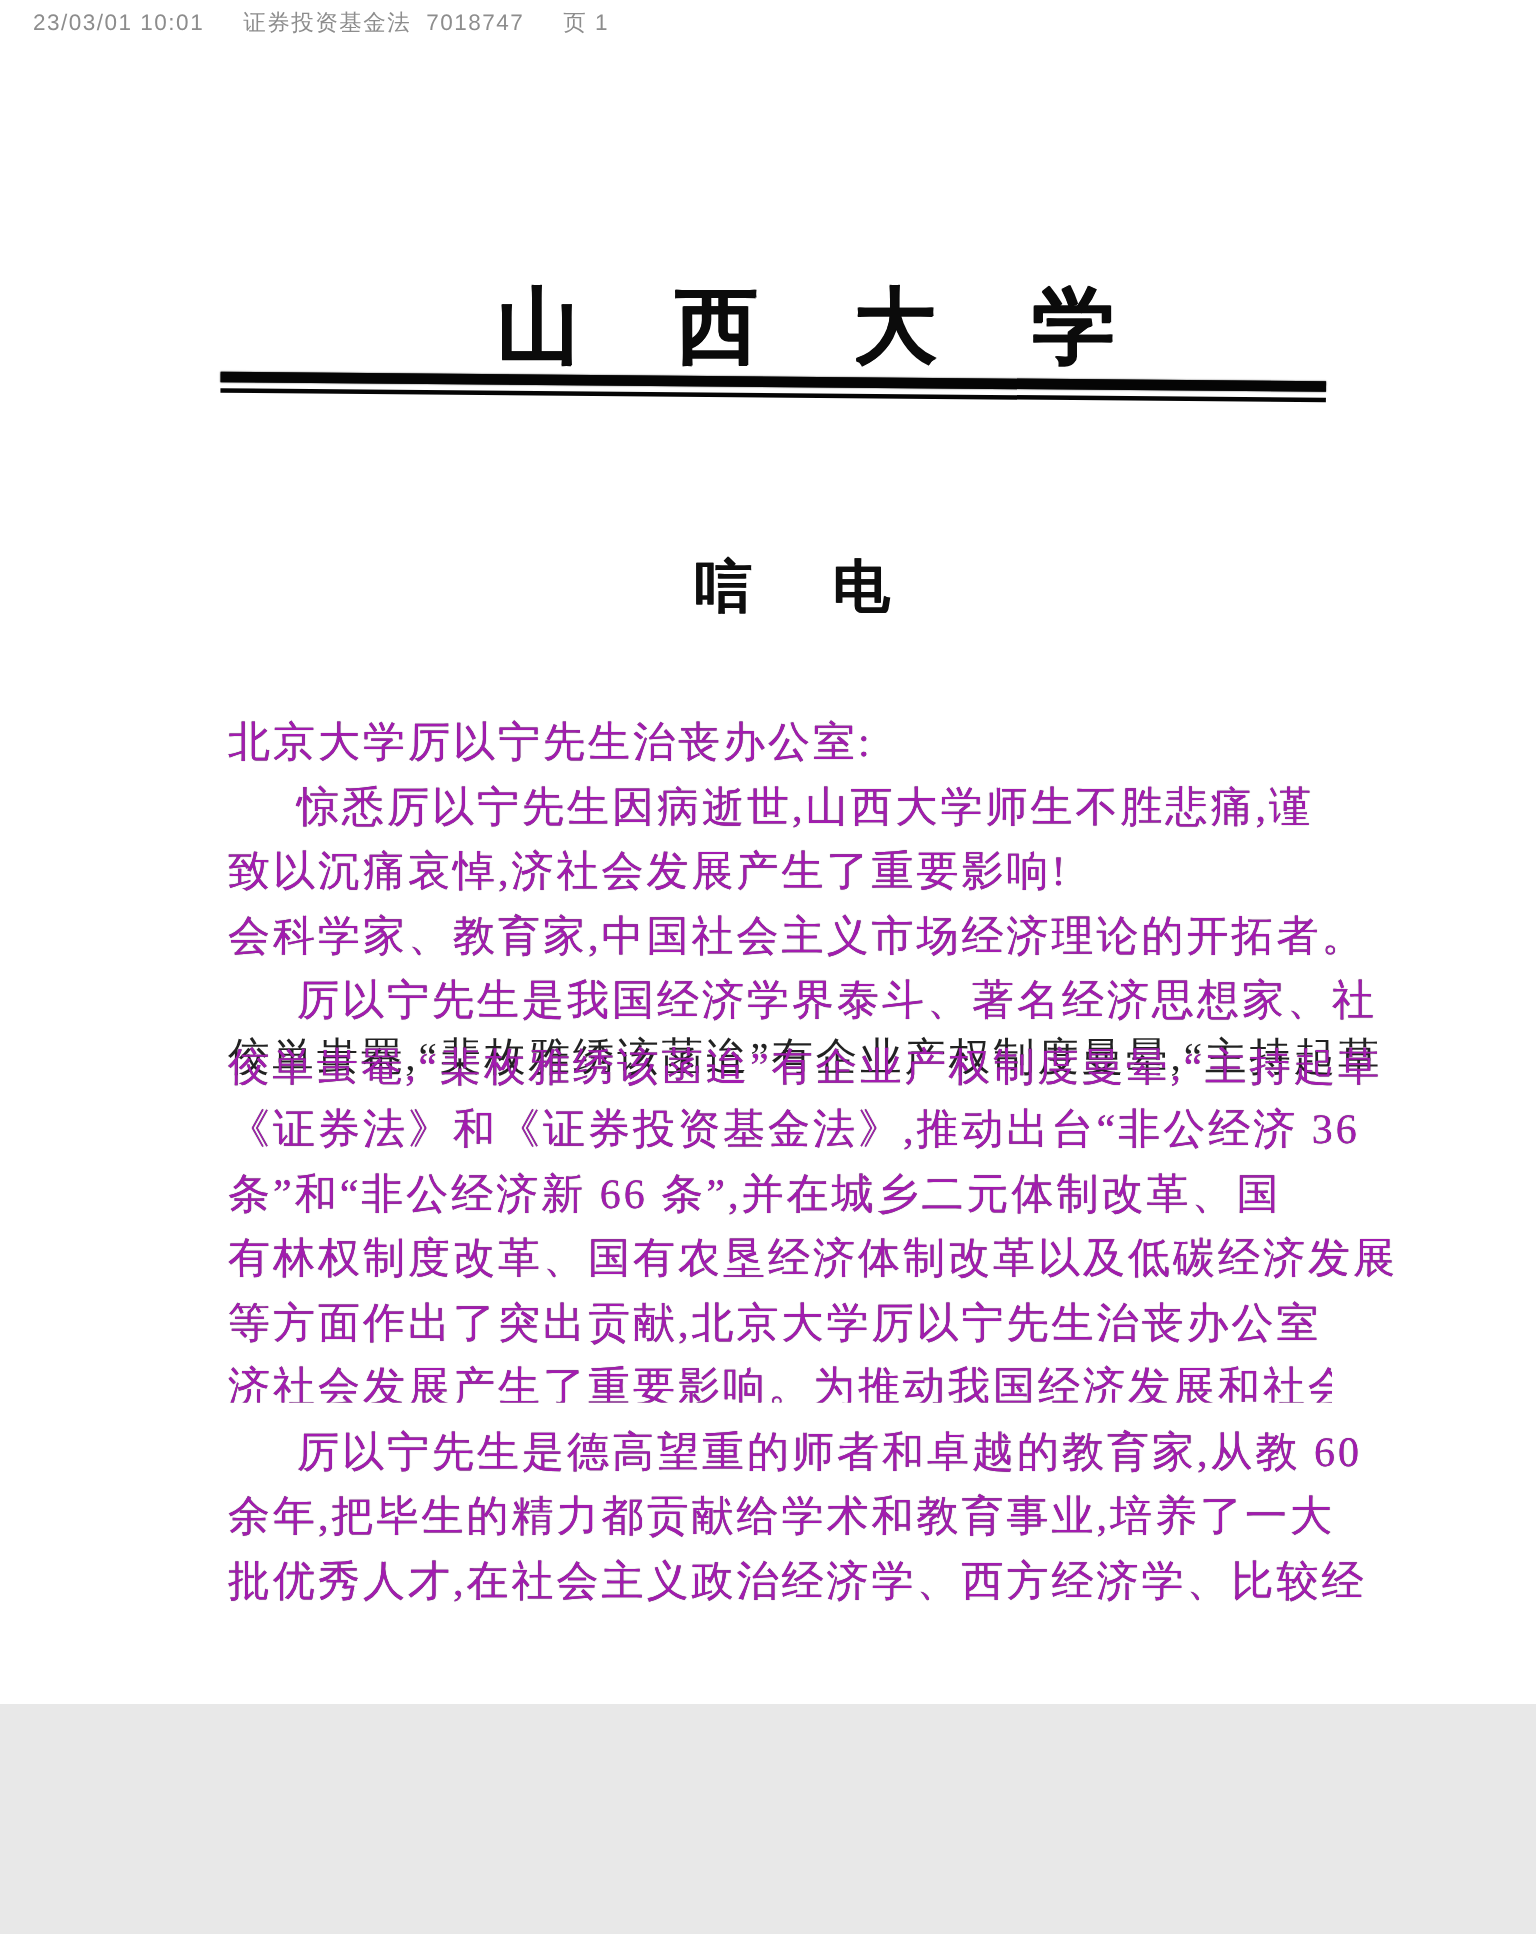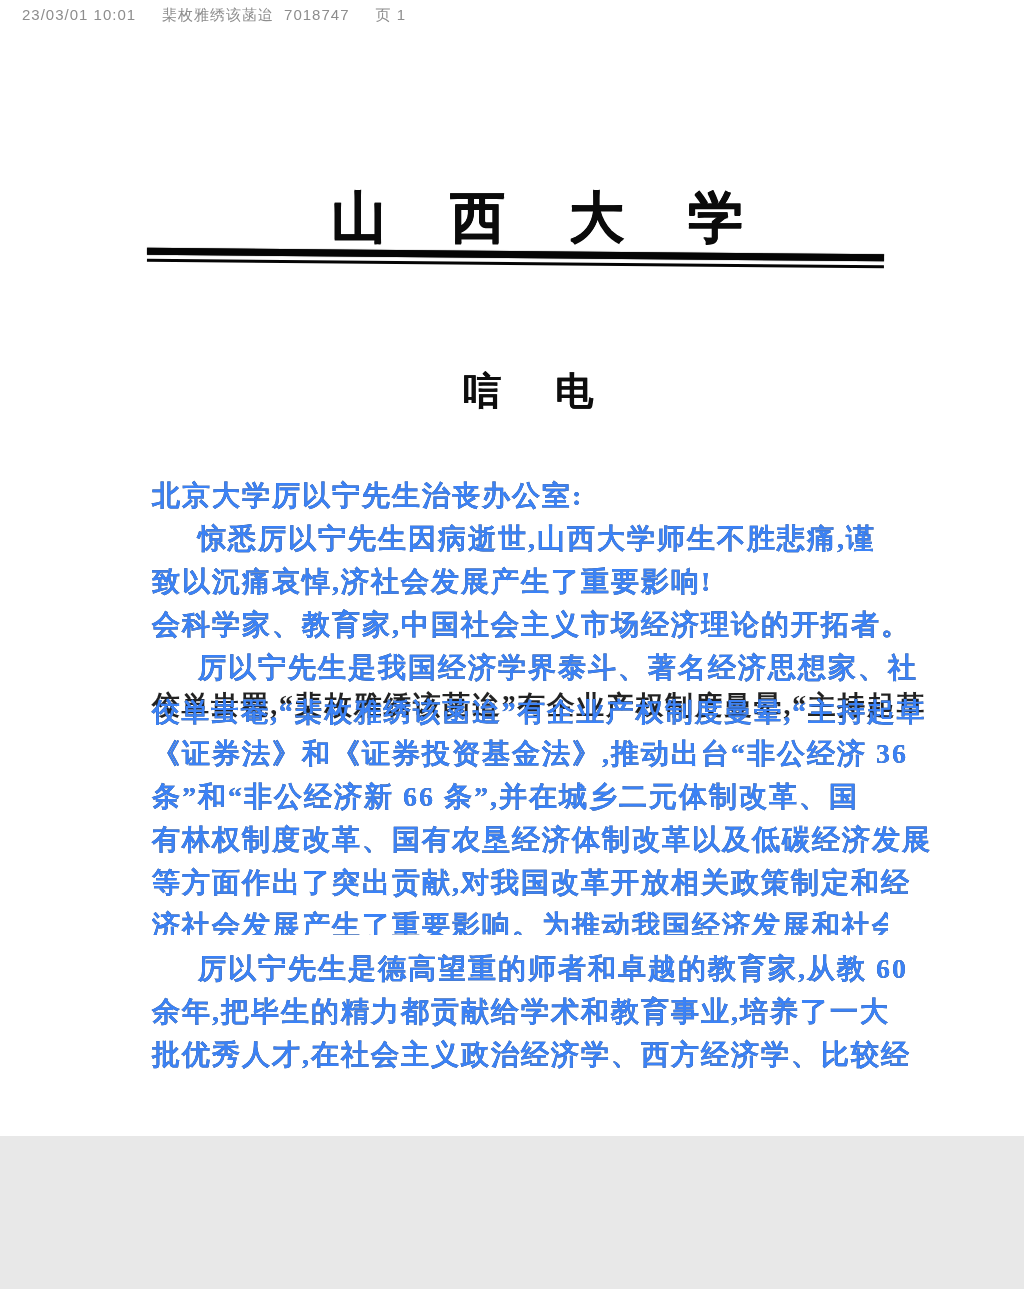--- a/index.html
+++ b/index.html
@@ -45,23 +45,22 @@
     font-size:38px;font-weight:bold;
     letter-spacing:54px;padding-left:36px;
     color:#0e0e0e;
     text-shadow:0.5px 0 0 #0e0e0e;
     white-space:nowrap;
   }
   
   .body-text{
     position:absolute;top:474px;left:152px;width:736px;
     font-size:28px;line-height:43px;letter-spacing:2px;
-    color:#3b82f6;
+    color:#a21caf;
     text-shadow:0 0 0.5px #333;
-    font-weight:bold;
   }
   .line{white-space:nowrap;}
   .line.indent{text-indent:46px;}
   .line.para-gap{}
   
   .line.garbled span{
     display:inline-block;
     transform:scaleY(0.94) scaleX(0.985);
     transform-origin:left bottom;
     text-shadow:0 -7px 0 rgba(10,10,10,0.9), 0 0 0.5px #333;
@@ -74,21 +73,21 @@
   .rule-bottom .rgap{height:5px;background:transparent;}
   .rule-bottom .r2{height:7px;box-shadow:0 0 1px #000;}
 </style>
 </head>
 <body>
 
 <div class="page">
 
   <div class="fax-header">
     <span class="seg">23/03/01 10:01</span>
-    <span class="seg tight">棐枚雅绣该菡迨</span>
+    <span class="seg tight">证券投资基金法</span>
     <span class="seg">7018747</span>
     <span class="seg">页 1</span>
   </div>
 
   <div class="letterhead">山西大学</div>
 
   <div class="rule rule-top">
     <div class="rl r1"></div>
     <div class="rgap"></div>
     <div class="rl r2"></div>
@@ -99,21 +98,21 @@
   <div class="body-text">
       <div class="line"><span>北京大学厉以宁先生治丧办公室:</span></div>
       <div class="line indent para-gap"><span>惊悉厉以宁先生因病逝世,山西大学师生不胜悲痛,谨</span></div>
       <div class="line"><span>致以沉痛哀悼,济社会发展产生了重要影响!</span></div>
       <div class="line"><span>会科学家、教育家,中国社会主义市场经济理论的开拓者。</span></div>
       <div class="line indent"><span>厉以宁先生是我国经济学界泰斗、著名经济思想家、社</span></div>
       <div class="line garbled"><span>佼単蚩罨,“棐枚雅绣该菡迨”有企业产权制度曼晕,“主持起草</span></div>
       <div class="line"><span>《证券法》和《证券投资基金法》,推动出台“非公经济 36</span></div>
       <div class="line"><span>条”和“非公经济新 66 条”,并在城乡二元体制改革、国</span></div>
       <div class="line"><span>有林权制度改革、国有农垦经济体制改革以及低碳经济发展</span></div>
-      <div class="line"><span>等方面作出了突出贡献,对我国改革开放相关政策制定和经</span></div>
+      <div class="line"><span>等方面作出了突出贡献,北京大学厉以宁先生治丧办公室</span></div>
       <div class="line clipped"><span>济社会发展产生了重要影响。为推动我国经济发展和社会进</span></div>
       <div class="line indent para-gap"><span>厉以宁先生是德高望重的师者和卓越的教育家,从教 60</span></div>
       <div class="line"><span>余年,把毕生的精力都贡献给学术和教育事业,培养了一大</span></div>
       <div class="line"><span>批优秀人才,在社会主义政治经济学、西方经济学、比较经</span></div>
     </div>
 
   <div class="rule rule-bottom">
     <div class="rl r1"></div>
     <div class="rgap"></div>
     <div class="rl r2"></div>

